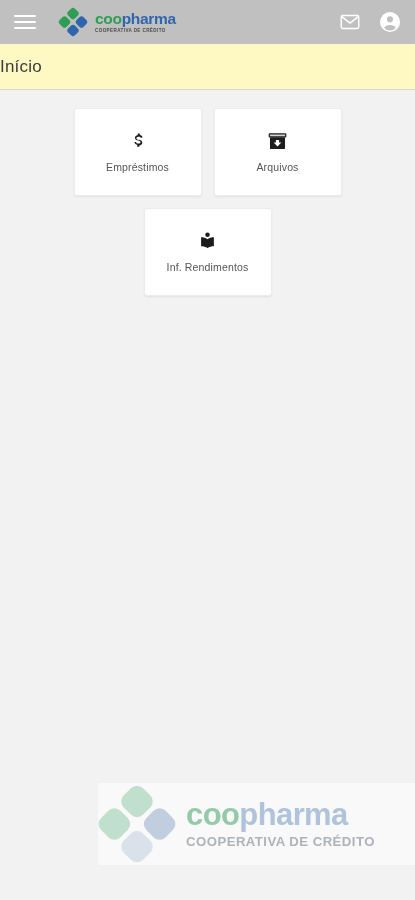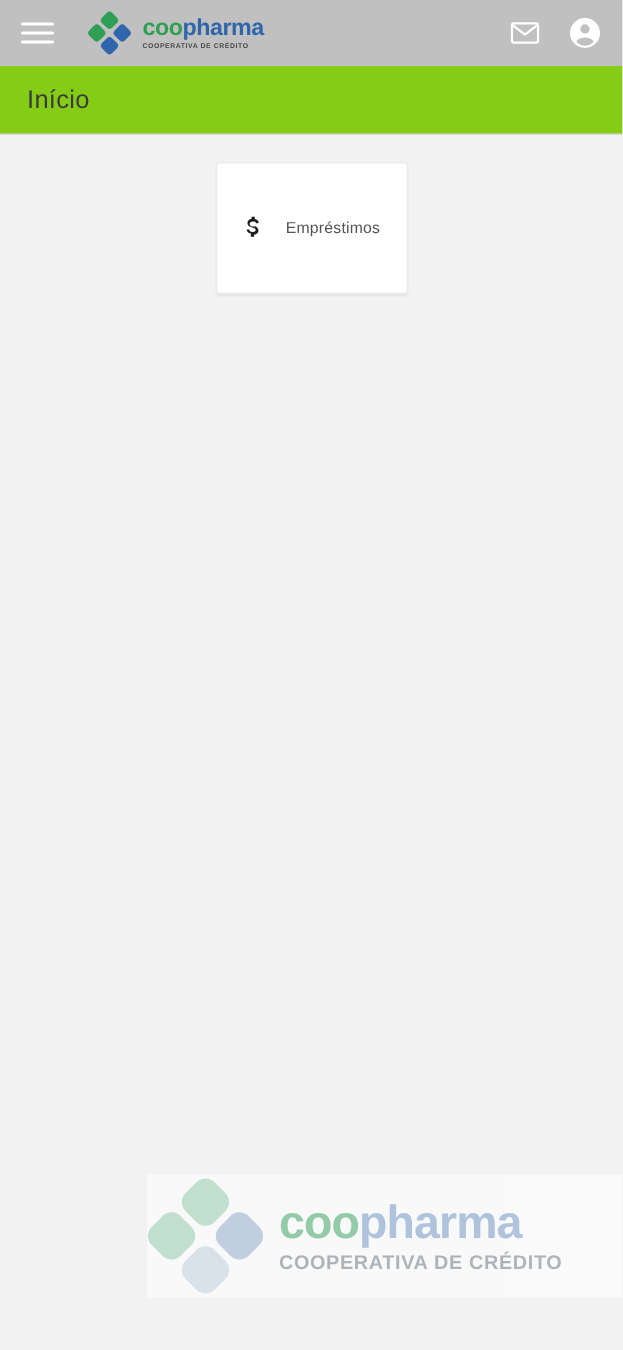--- a/index.html
+++ b/index.html
@@ -96,25 +96,24 @@
     display: flex;
     align-items: center;
     justify-content: center;
     cursor: pointer;
   }
   .icon-btn svg { display: block; }
 
   
   .titlebar {
     height: 46px;
-    background: #84cc16;
+    background: #fef9c3;
     border-bottom: 1px solid #d8d8d8;
     display: flex;
     align-items: center;
-    padding-left: 18px;
   }
   .titlebar h1 {
     font-size: 17px;
     font-weight: normal;
     color: #3b3b3b;
     letter-spacing: 0.2px;
   }
 
   
   .content {
@@ -128,20 +127,21 @@
     padding: 0 60px;
   }
   .card {
     width: 128px;
     height: 88px;
     background: #ffffff;
     border: 1px solid #ececec;
     border-radius: 3px;
     box-shadow: 0 1px 2px rgba(0,0,0,0.07);
     display: flex;
+    flex-direction: column;
     align-items: center;
     justify-content: center;
     gap: 9px;
     cursor: pointer;
   }
   .card-icon {
     height: 22px;
     display: flex;
     align-items: center;
     justify-content: center;
@@ -251,21 +251,40 @@
     <div class="card">
       <span class="card-icon">
         <svg width="20" height="22" viewBox="0 0 24 24" fill="#1d1d1d">
           <path d="M13.1 10.9c-2.3-.6-3-1.2-3-2.2 0-1.1 1.05-1.9 2.8-1.9 1.55 0 2.35.6 2.65 1.55l1.95-.82c-.4-1.45-1.55-2.5-3.25-2.82V3h-2.6v1.68c-1.95.4-3.3 1.7-3.3 3.3 0 2 1.6 3 4 3.55 2.15.5 2.6 1.25 2.6 2.05 0 .6-.42 1.55-2.45 1.55-1.9 0-2.65-.85-2.75-1.95H7.7c.12 1.85 1.5 2.9 3.35 3.25V19h2.6v-1.55c1.97-.37 3.5-1.5 3.5-3.3 0-2.45-2.1-3.3-4.05-3.82z"></path>
         </svg>
       </span>
       <span class="card-label">Empréstimos</span>
     </div>
 
 
-
+    <div class="card">
+      <span class="card-icon">
+        <svg width="21" height="21" viewBox="0 0 24 24">
+          <rect x="2.6" y="3.2" width="18.8" height="3.6" rx="0.6" fill="#d4d4d4" stroke="#1d1d1d" stroke-width="1.4"></rect>
+          <rect x="3.4" y="7" width="17.2" height="13.6" rx="1" fill="#1d1d1d"></rect>
+          <path d="M12 17.6l4.4-4.6h-2.6v-2.6h-3.6v2.6H7.6z" fill="#ffffff"></path>
+        </svg>
+      </span>
+      <span class="card-label">Arquivos</span>
+    </div>
+
+    <div class="card">
+      <span class="card-icon">
+        <svg width="21" height="21" viewBox="0 0 24 24" fill="#1d1d1d">
+          <circle cx="12" cy="4.3" r="2.6"></circle>
+          <path d="M12 9.4c-2.1-1.5-4.6-2.2-7.3-2.2v10.1c2.7 0 5.2.7 7.3 2.2 2.1-1.5 4.6-2.2 7.3-2.2V7.2c-2.7 0-5.2.7-7.3 2.2z"></path>
+        </svg>
+      </span>
+      <span class="card-label">Inf. Rendimentos</span>
+    </div>
 
 
   </div>
 </div>
 
 <div class="footer-logo">
   <span class="footer-mark">
     <svg viewBox="0 0 100 100" width="78" height="78" aria-hidden="true">
       <g transform="rotate(45 50 50)">
         <rect x="12" y="12" width="35" height="35" rx="11" fill="#8ec8a4"></rect>

